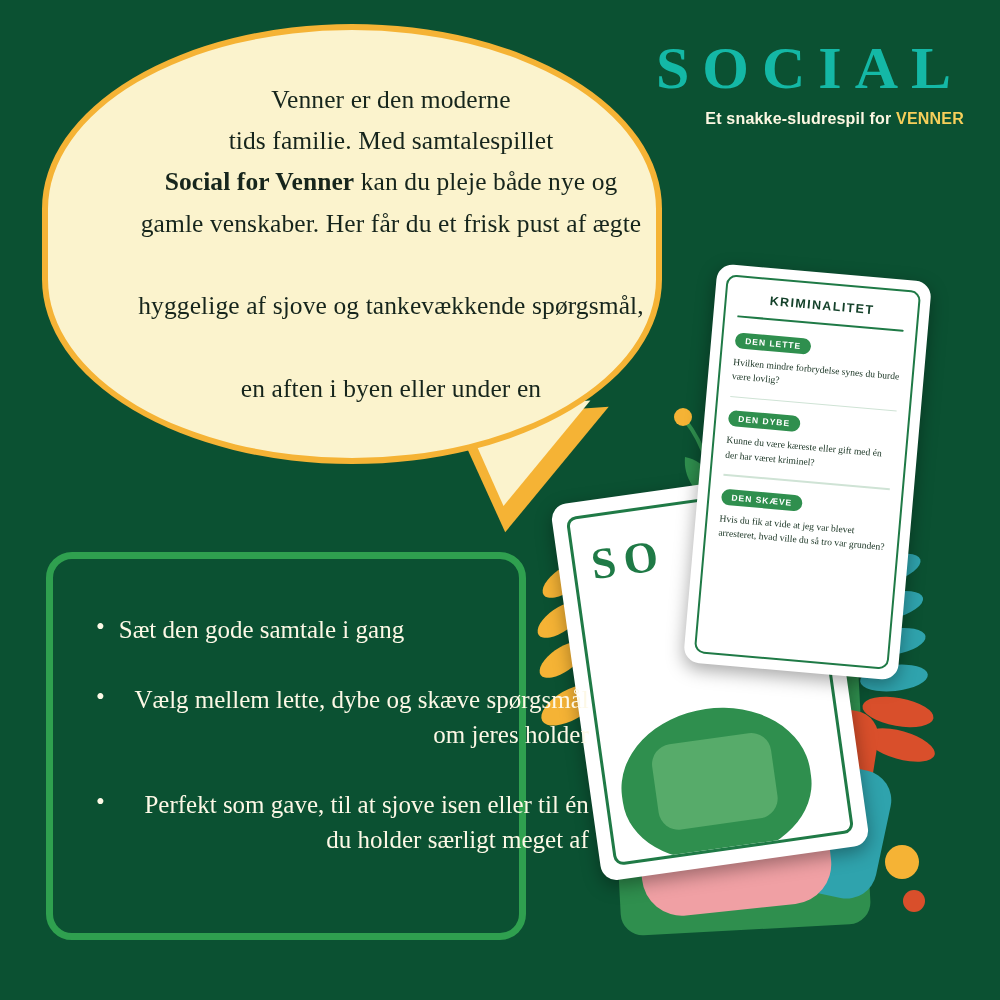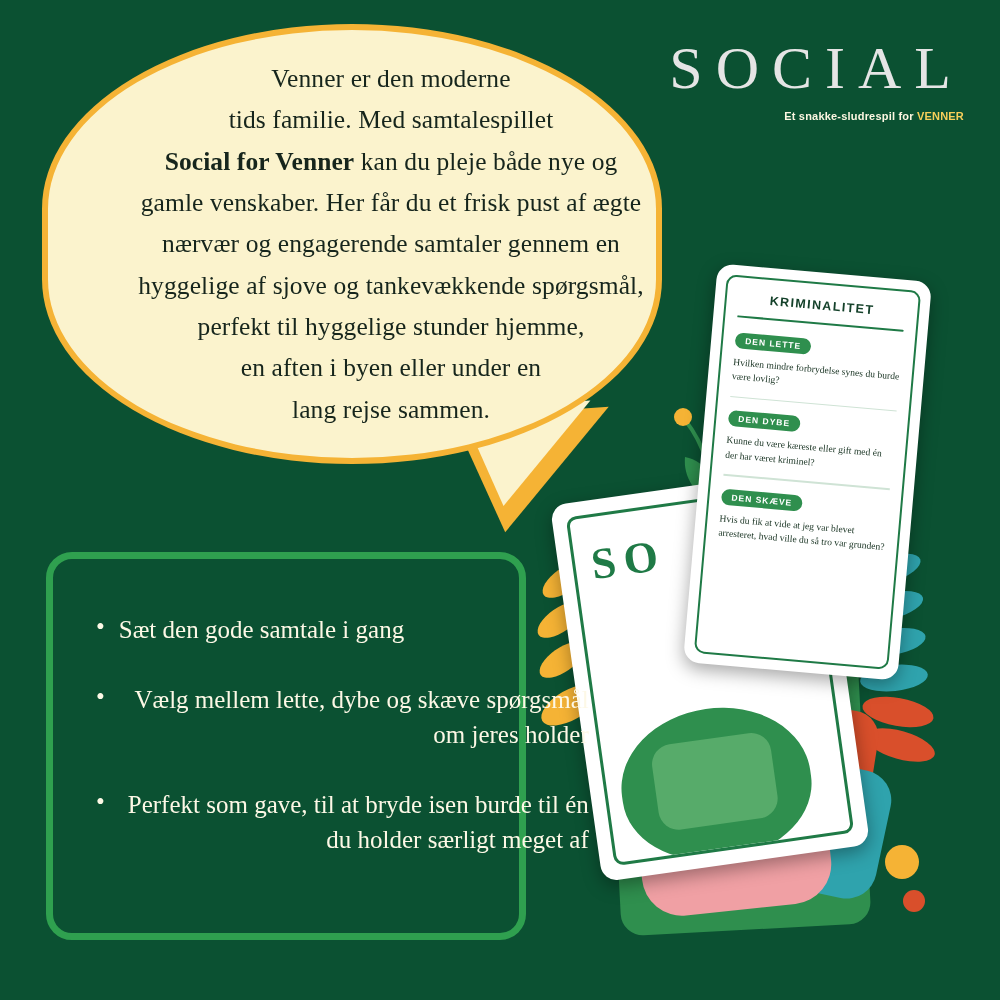--- a/index.html
+++ b/index.html
@@ -8,30 +8,30 @@
     background:#0b5132;
     font-family:"Liberation Sans",sans-serif;
     position:relative;
   }
   .stage{position:absolute;inset:0;}
 
   
   .brand{position:absolute;right:36px;top:38px;text-align:right;width:380px;}
   .brand-title{
     font-family:"Liberation Serif",serif;
-    font-weight:400;
+    font-weight:700;
     font-size:60px;
     letter-spacing:13px;
-    color:#e5e5e5;
+    color:#14b8a6;
     line-height:1;
     white-space:nowrap;
   }
   .brand-sub{
     margin-top:12px;
-    font-size:11px;
+    font-size:16px;
     font-weight:700;
     color:#fdf7e2;
     letter-spacing:.2px;
   }
   .brand-sub .accent{color:#f6cf5a;}
 
   
   .bubble-wrap{position:absolute;left:42px;top:24px;width:620px;height:500px;}
   .bubble{
     position:absolute;left:0;top:0;width:620px;height:440px;
@@ -222,25 +222,24 @@
 
   <div class="bubble-wrap">
     <div class="tail"></div>
     <div class="tail-inner"></div>
     <div class="bubble">
       <div class="bubble-text">
         <span>Venner er den moderne</span><br>
         <span>tids familie. Med samtalespillet</span><br>
         <b>Social for Venner</b><span> kan du pleje både nye og</span><br>
         <span>gamle venskaber. Her får du et frisk pust af ægte</span><br>
-        <span>nærvær og engagerende samtaler gennem en</span><br>
+        <br>
         <span>hyggelige af sjove og tankevækkende spørgsmål,</span><br>
-        <span>perfekt til hyggelige stunder hjemme,</span><br>
+        <br>
         <span>en aften i byen eller under en</span><br>
-        <span>lang rejse sammen.</span>
       </div>
     </div>
   </div>
 
   <div class="card-green-back"></div>
   <div class="card-red"></div>
   <div class="card-teal"></div>
   <div class="card-pink"></div>
 
   <div class="card card-front">
@@ -279,17 +278,17 @@
     <div class="bullet">
       <span class="bdot">•</span>
       <span class="btxt">Sæt den gode samtale i gang</span>
     </div>
     <div class="bullet">
       <span class="bdot">•</span>
       <span class="btxt">Vælg mellem lette, dybe og skæve spørgsmål om jeres holder</span>
     </div>
     <div class="bullet">
       <span class="bdot">•</span>
-      <span class="btxt">Perfekt som gave, til at bryde isen burde til én du holder særligt meget af</span>
+      <span class="btxt">Perfekt som gave, til at sjove isen eller til én du holder særligt meget af</span>
     </div>
   </div>
 
 </div>
 
 </body></html>

